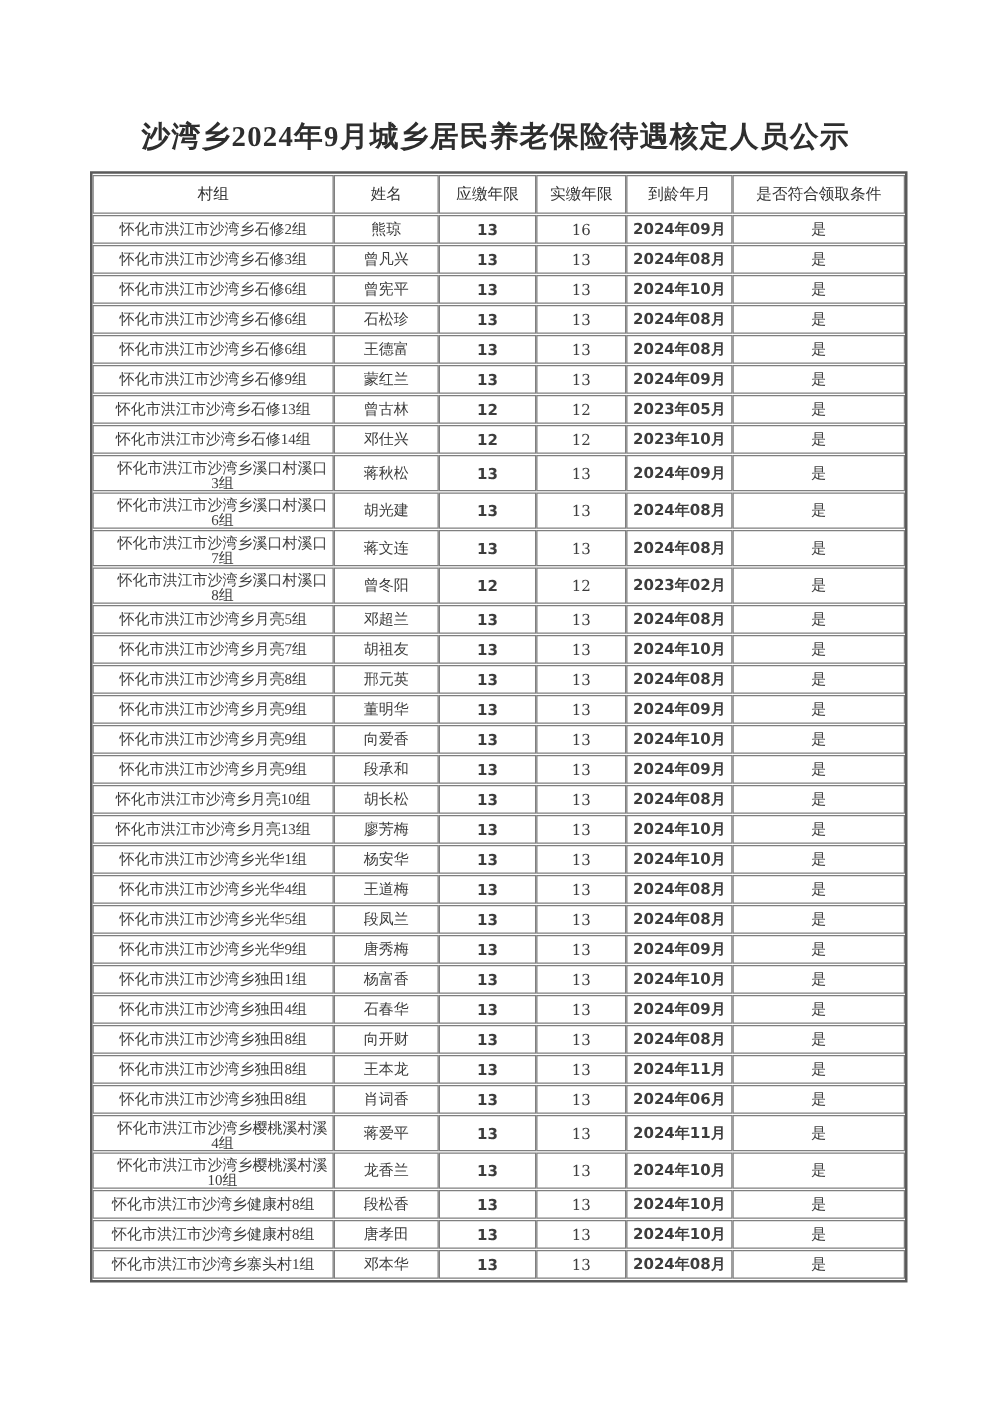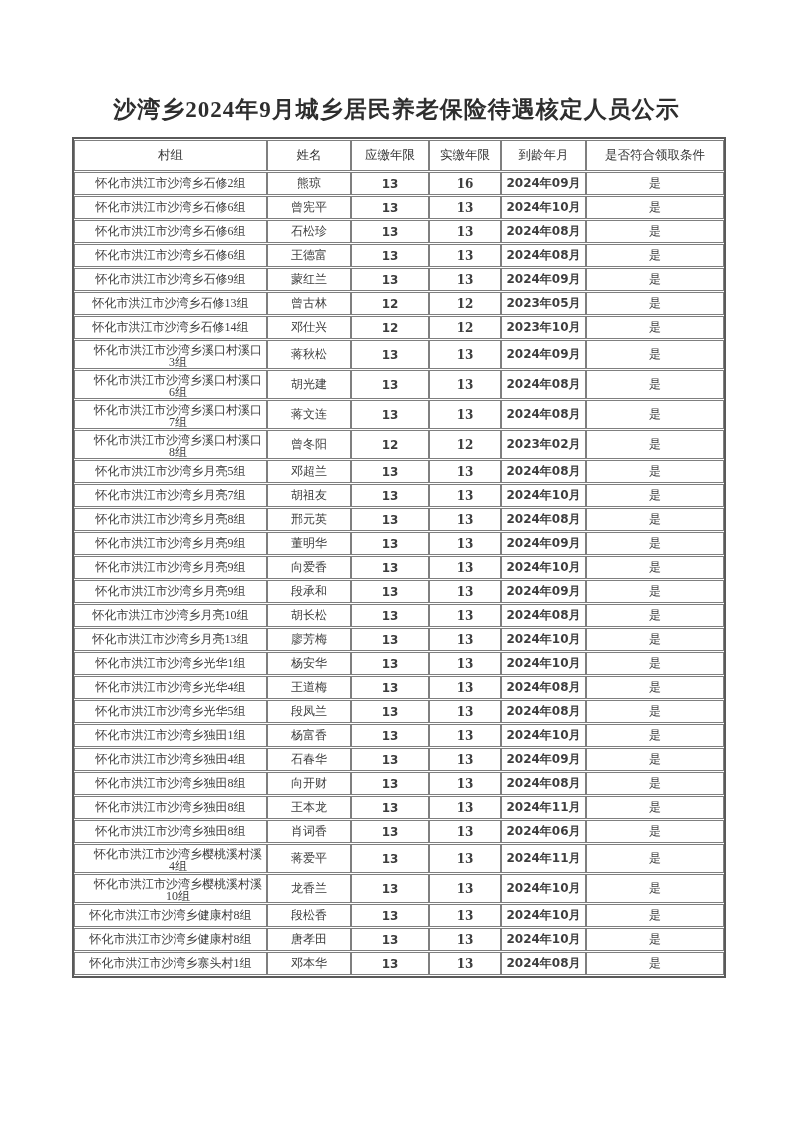--- a/index.html
+++ b/index.html
@@ -67,21 +67,21 @@
   }
   td.col-name { font-size: 12px; }
   td.col-required {
     font-family: "DejaVu Sans", "Liberation Sans", sans-serif;
     font-weight: 700;
     font-size: 11.5px;
     color: #2c2c2c;
   }
   td.col-actual {
     font-family: "DejaVu Serif", "Liberation Serif", serif;
-    font-weight: 700;
+    font-weight: 400;
     font-size: 14px;
     color: #5a5a5a;
   }
   td.col-date {
     font-family: "DejaVu Sans", "Liberation Sans", sans-serif;
     font-weight: 700;
     font-size: 11.5px;
     color: #2c2c2c;
   }
   td.col-eligible { font-size: 12px; }
@@ -114,20 +114,28 @@
     <tbody id="body-rows">
         <tr>
           <td class="col-village">怀化市洪江市沙湾乡石修2组</td>
           <td class="col-name">熊琼</td>
           <td class="col-required">13</td>
           <td class="col-actual">16</td>
           <td class="col-date">2024年09月</td>
           <td class="col-eligible">是</td>
         </tr>
         <tr>
+          <td class="col-village">怀化市洪江市沙湾乡石修3组</td>
+          <td class="col-name">曾凡兴</td>
+          <td class="col-required">13</td>
+          <td class="col-actual">13</td>
+          <td class="col-date">2024年08月</td>
+          <td class="col-eligible">是</td>
+        </tr>
+        <tr>
           <td class="col-village">怀化市洪江市沙湾乡石修6组</td>
           <td class="col-name">曾宪平</td>
           <td class="col-required">13</td>
           <td class="col-actual">13</td>
           <td class="col-date">2024年10月</td>
           <td class="col-eligible">是</td>
         </tr>
         <tr>
           <td class="col-village">怀化市洪江市沙湾乡石修6组</td>
           <td class="col-name">石松珍</td>
@@ -282,20 +290,28 @@
         </tr>
         <tr>
           <td class="col-village">怀化市洪江市沙湾乡光华5组</td>
           <td class="col-name">段凤兰</td>
           <td class="col-required">13</td>
           <td class="col-actual">13</td>
           <td class="col-date">2024年08月</td>
           <td class="col-eligible">是</td>
         </tr>
         <tr>
+          <td class="col-village">怀化市洪江市沙湾乡光华9组</td>
+          <td class="col-name">唐秀梅</td>
+          <td class="col-required">13</td>
+          <td class="col-actual">13</td>
+          <td class="col-date">2024年09月</td>
+          <td class="col-eligible">是</td>
+        </tr>
+        <tr>
           <td class="col-village">怀化市洪江市沙湾乡独田1组</td>
           <td class="col-name">杨富香</td>
           <td class="col-required">13</td>
           <td class="col-actual">13</td>
           <td class="col-date">2024年10月</td>
           <td class="col-eligible">是</td>
         </tr>
         <tr>
           <td class="col-village">怀化市洪江市沙湾乡独田4组</td>
           <td class="col-name">石春华</td>

